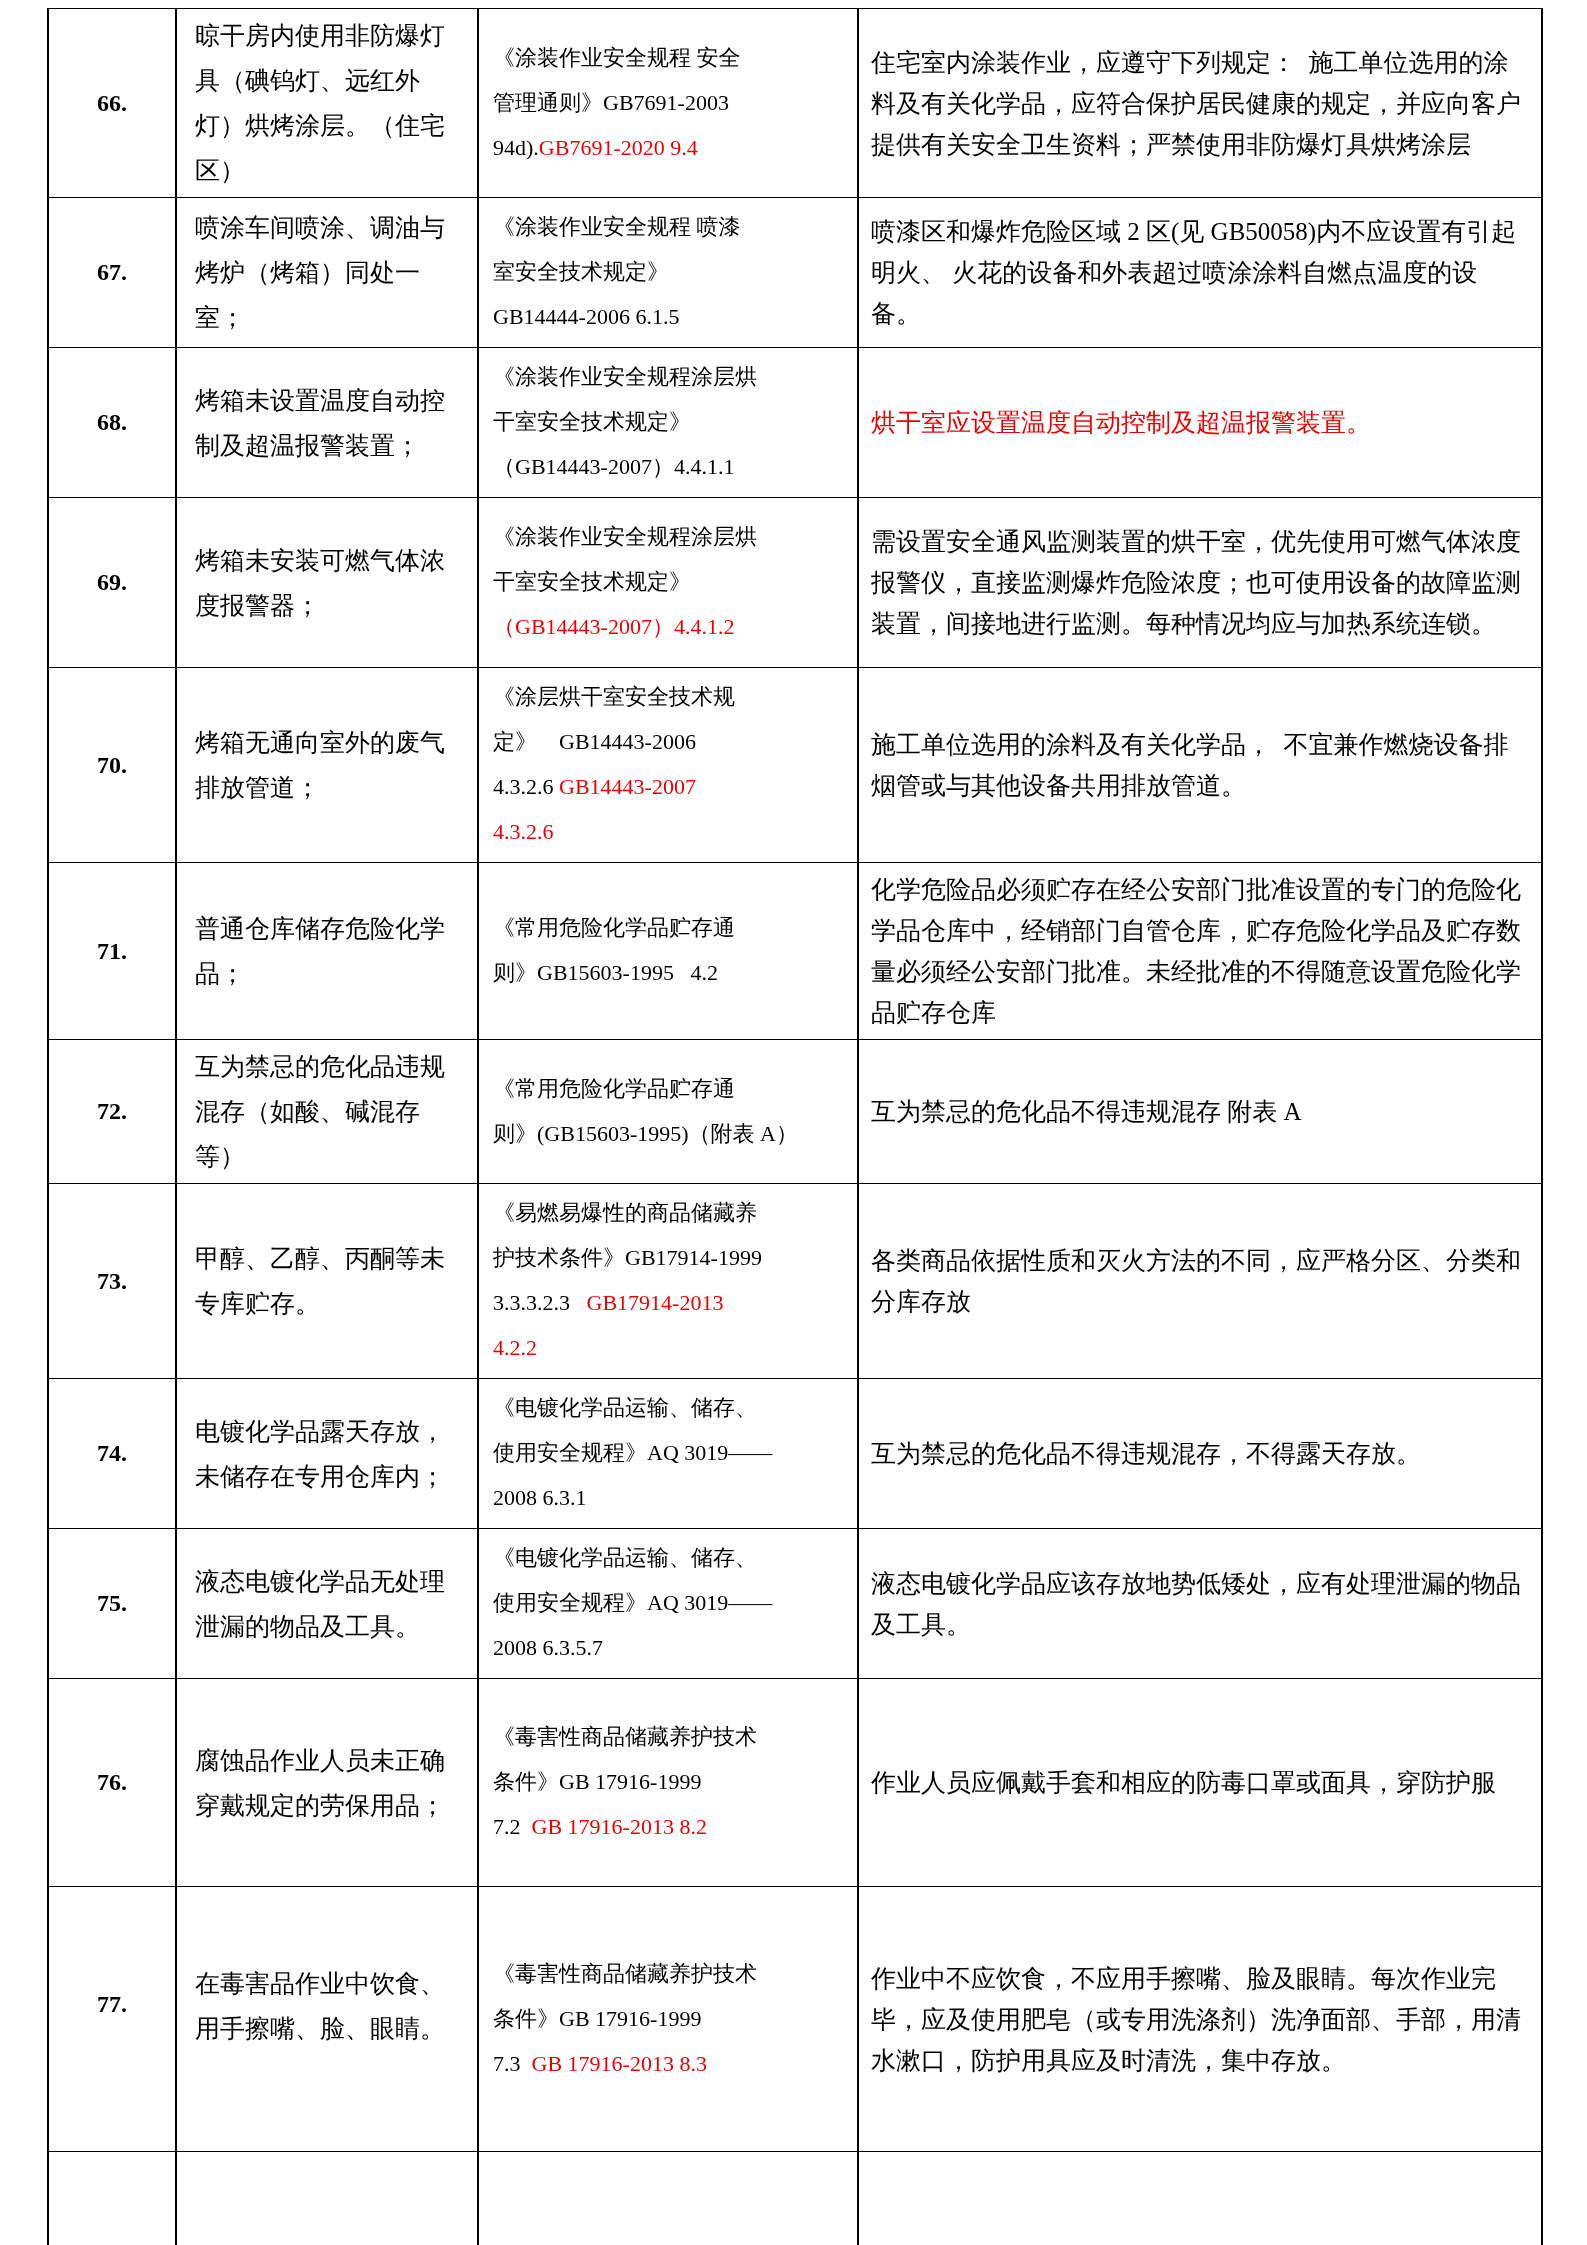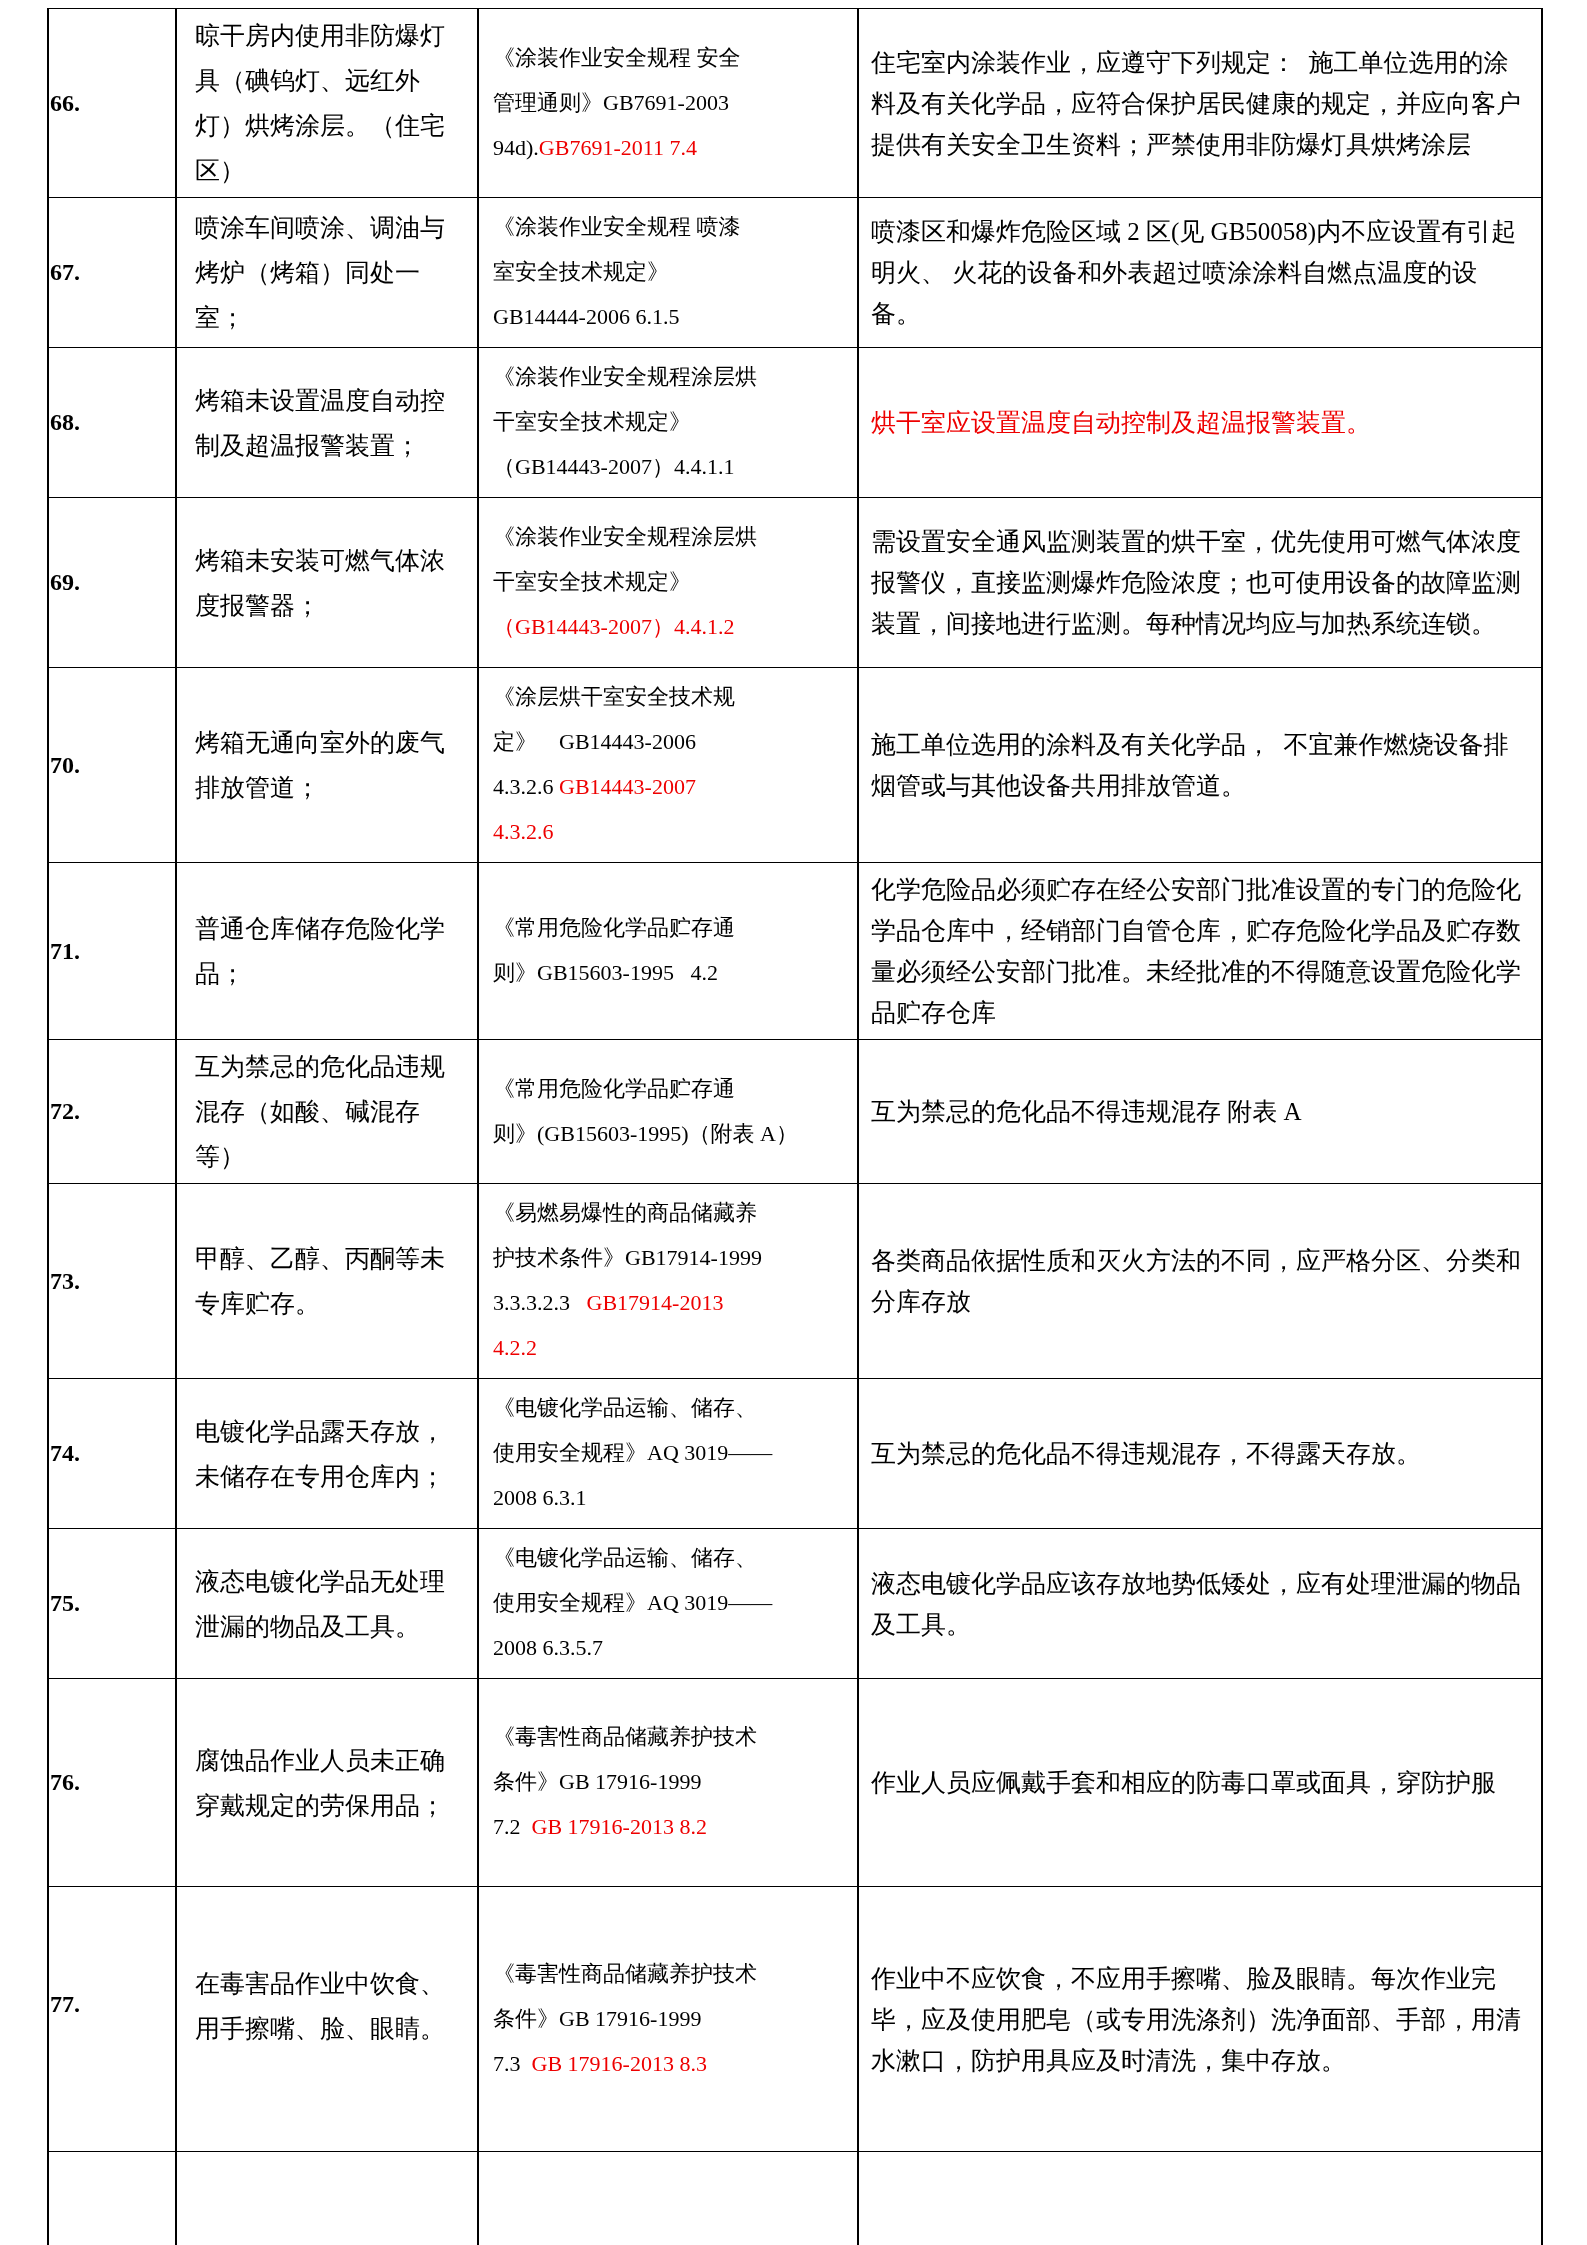--- a/index.html
+++ b/index.html
@@ -33,21 +33,21 @@
     border-bottom-width:1px;
     vertical-align:middle;
     overflow:hidden;
   }
   .col-num{width:128px;}
   .col-issue{width:302px;}
   .col-reg{width:380px;}
   .col-req{width:684px;}
 
   td.cell-num{
-    text-align:left;
+    text-align:center;
     font-weight:bold;
     font-size:24px;
   }
   td.cell-issue{
     padding:4px 12px 4px 18px;
     font-size:25px;
     line-height:45px;
     margin-top:43px;
   }
   td.cell-reg{
@@ -79,21 +79,21 @@
       <col class="col-issue">
       <col class="col-reg">
       <col class="col-req">
     </colgroup>
     <tbody>
         <tr style="height: 160px;">
           <td class="cell-num"><span class="seg">66.</span></td>
           <td class="cell-issue"><span class="seg">晾干房内使用非防爆灯具（碘钨灯、远红外灯）烘烤涂层。（住宅区）</span></td>
           <td class="cell-reg"><span class="seg">《涂装作业安全规程 安全
 管理通则》GB7691-2003
-94d).</span><span class="seg red">GB7691-2011 7.4</span></td>
+94d).</span><span class="seg red">GB7691-2020 9.4</span></td>
           <td class="cell-req"><span class="seg">住宅室内涂装作业，应遵守下列规定：  施工单位选用的涂料及有关化学品，应符合保护居民健康的规定，并应向客户提供有关安全卫生资料；严禁使用非防爆灯具烘烤涂层</span></td>
         </tr>
         <tr style="height: 127px;">
           <td class="cell-num"><span class="seg">67.</span></td>
           <td class="cell-issue"><span class="seg">喷涂车间喷涂、调油与烤炉（烤箱）同处一室；</span></td>
           <td class="cell-reg"><span class="seg">《涂装作业安全规程 喷漆
 室安全技术规定》
 GB14444-2006 6.1.5</span></td>
           <td class="cell-req"><span class="seg">喷漆区和爆炸危险区域 2 区(见 GB50058)内不应设置有引起明火、 火花的设备和外表超过喷涂涂料自燃点温度的设备。</span></td>
         </tr>

